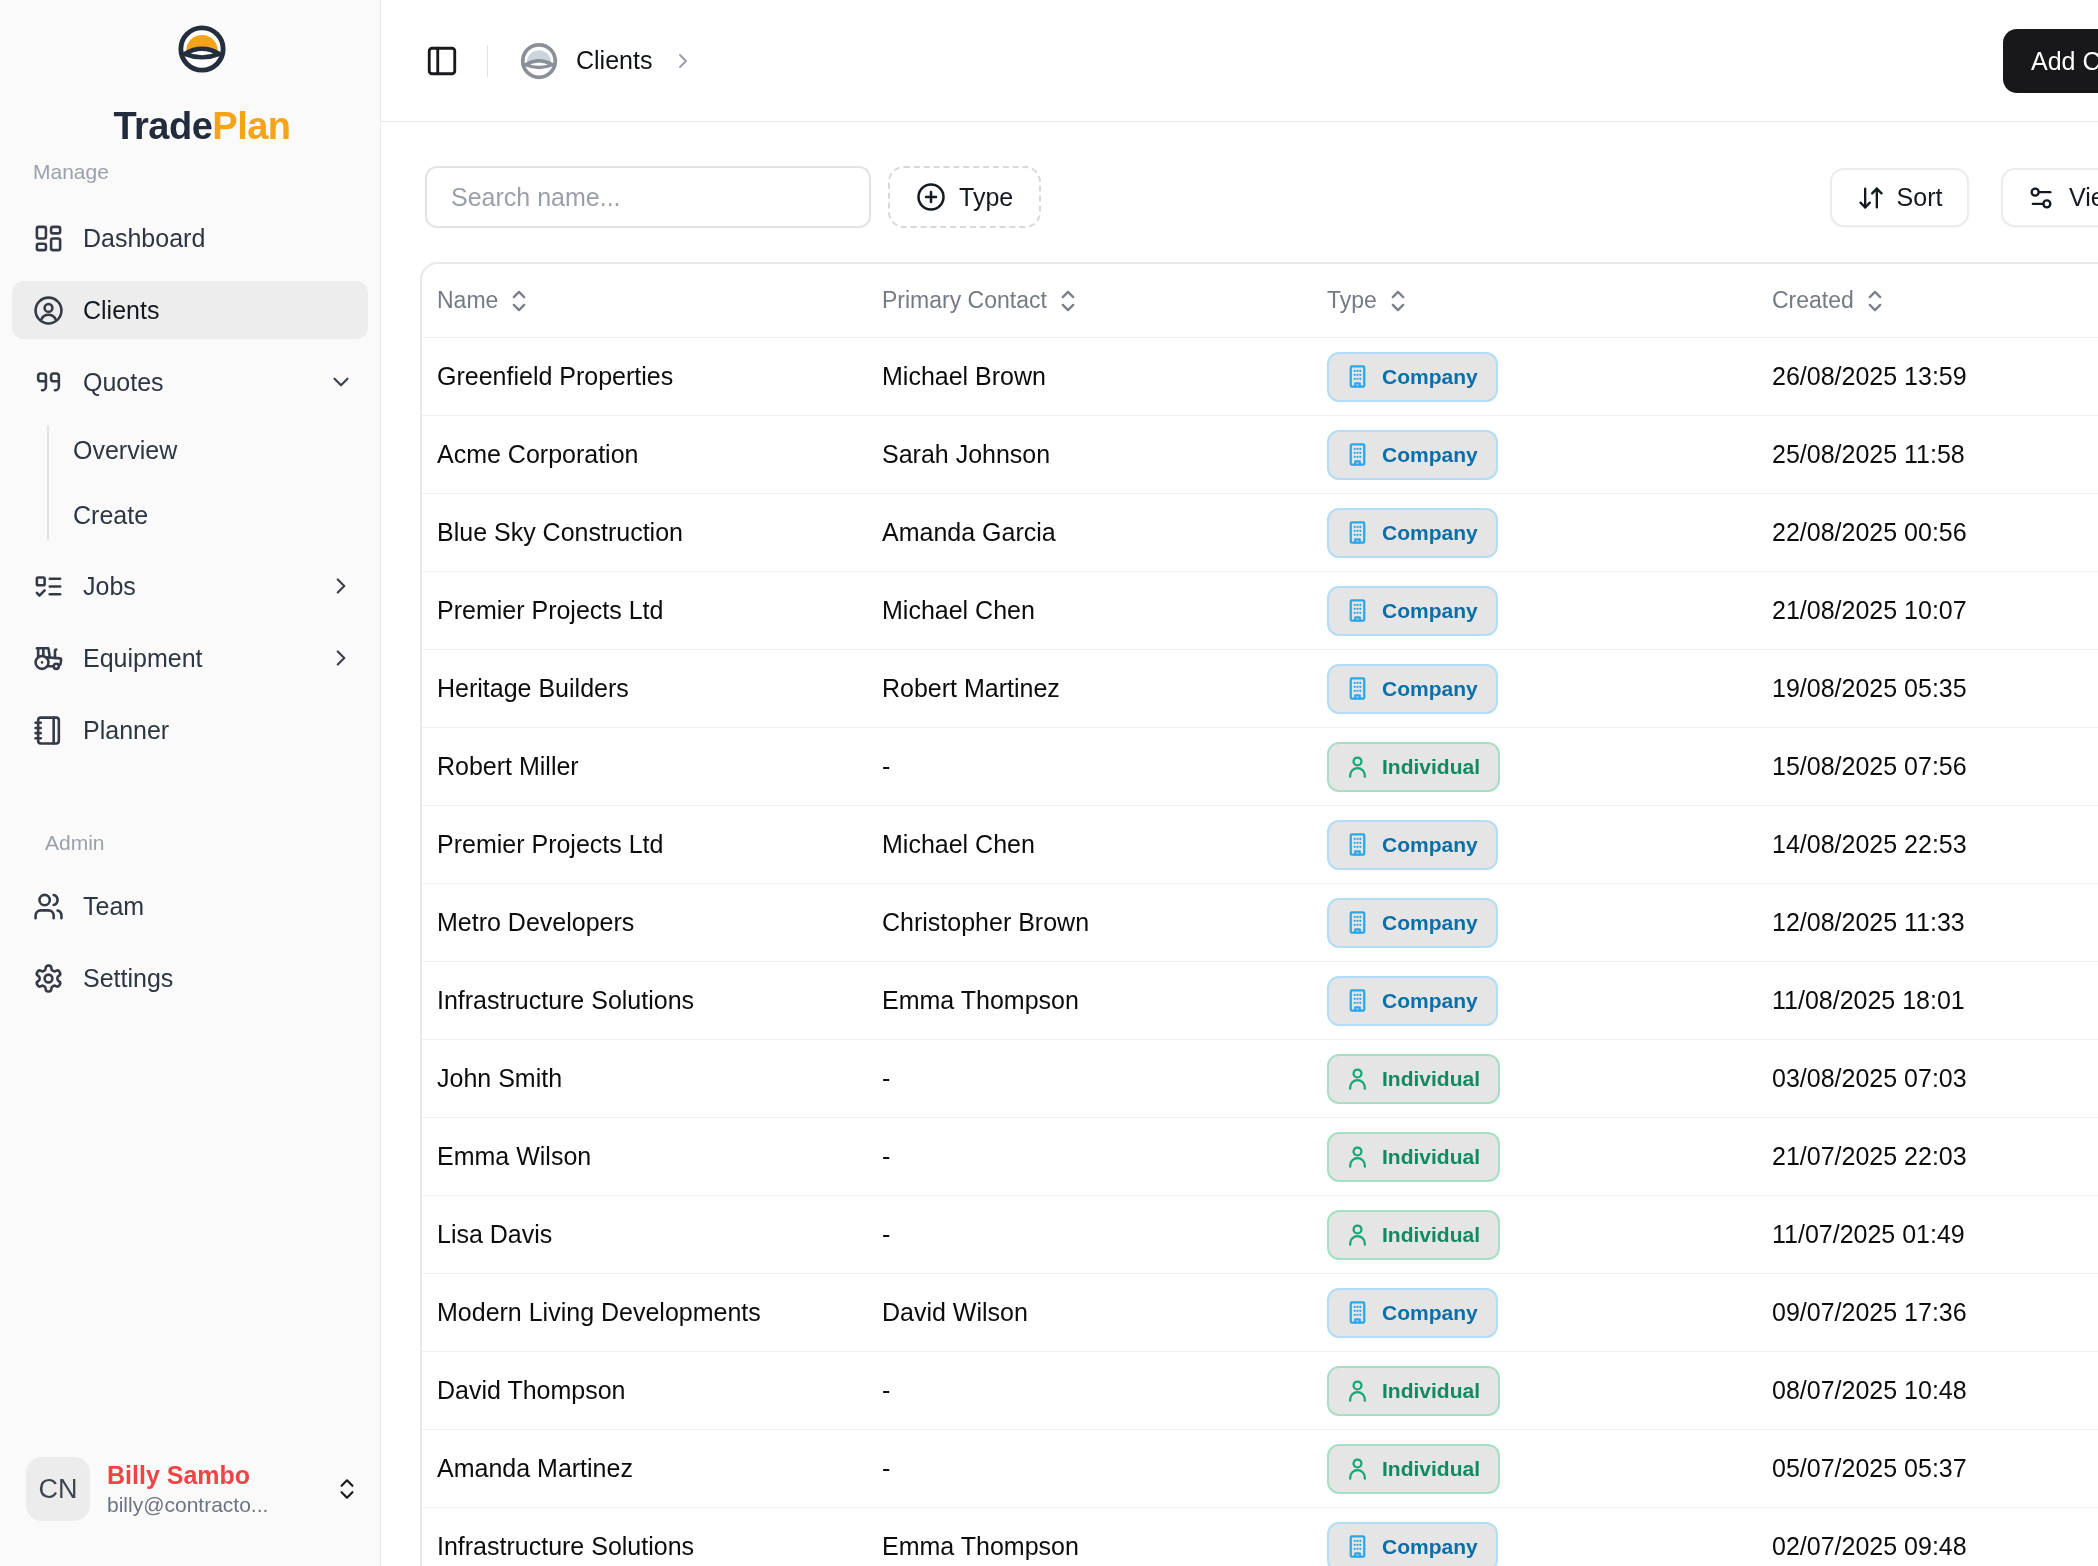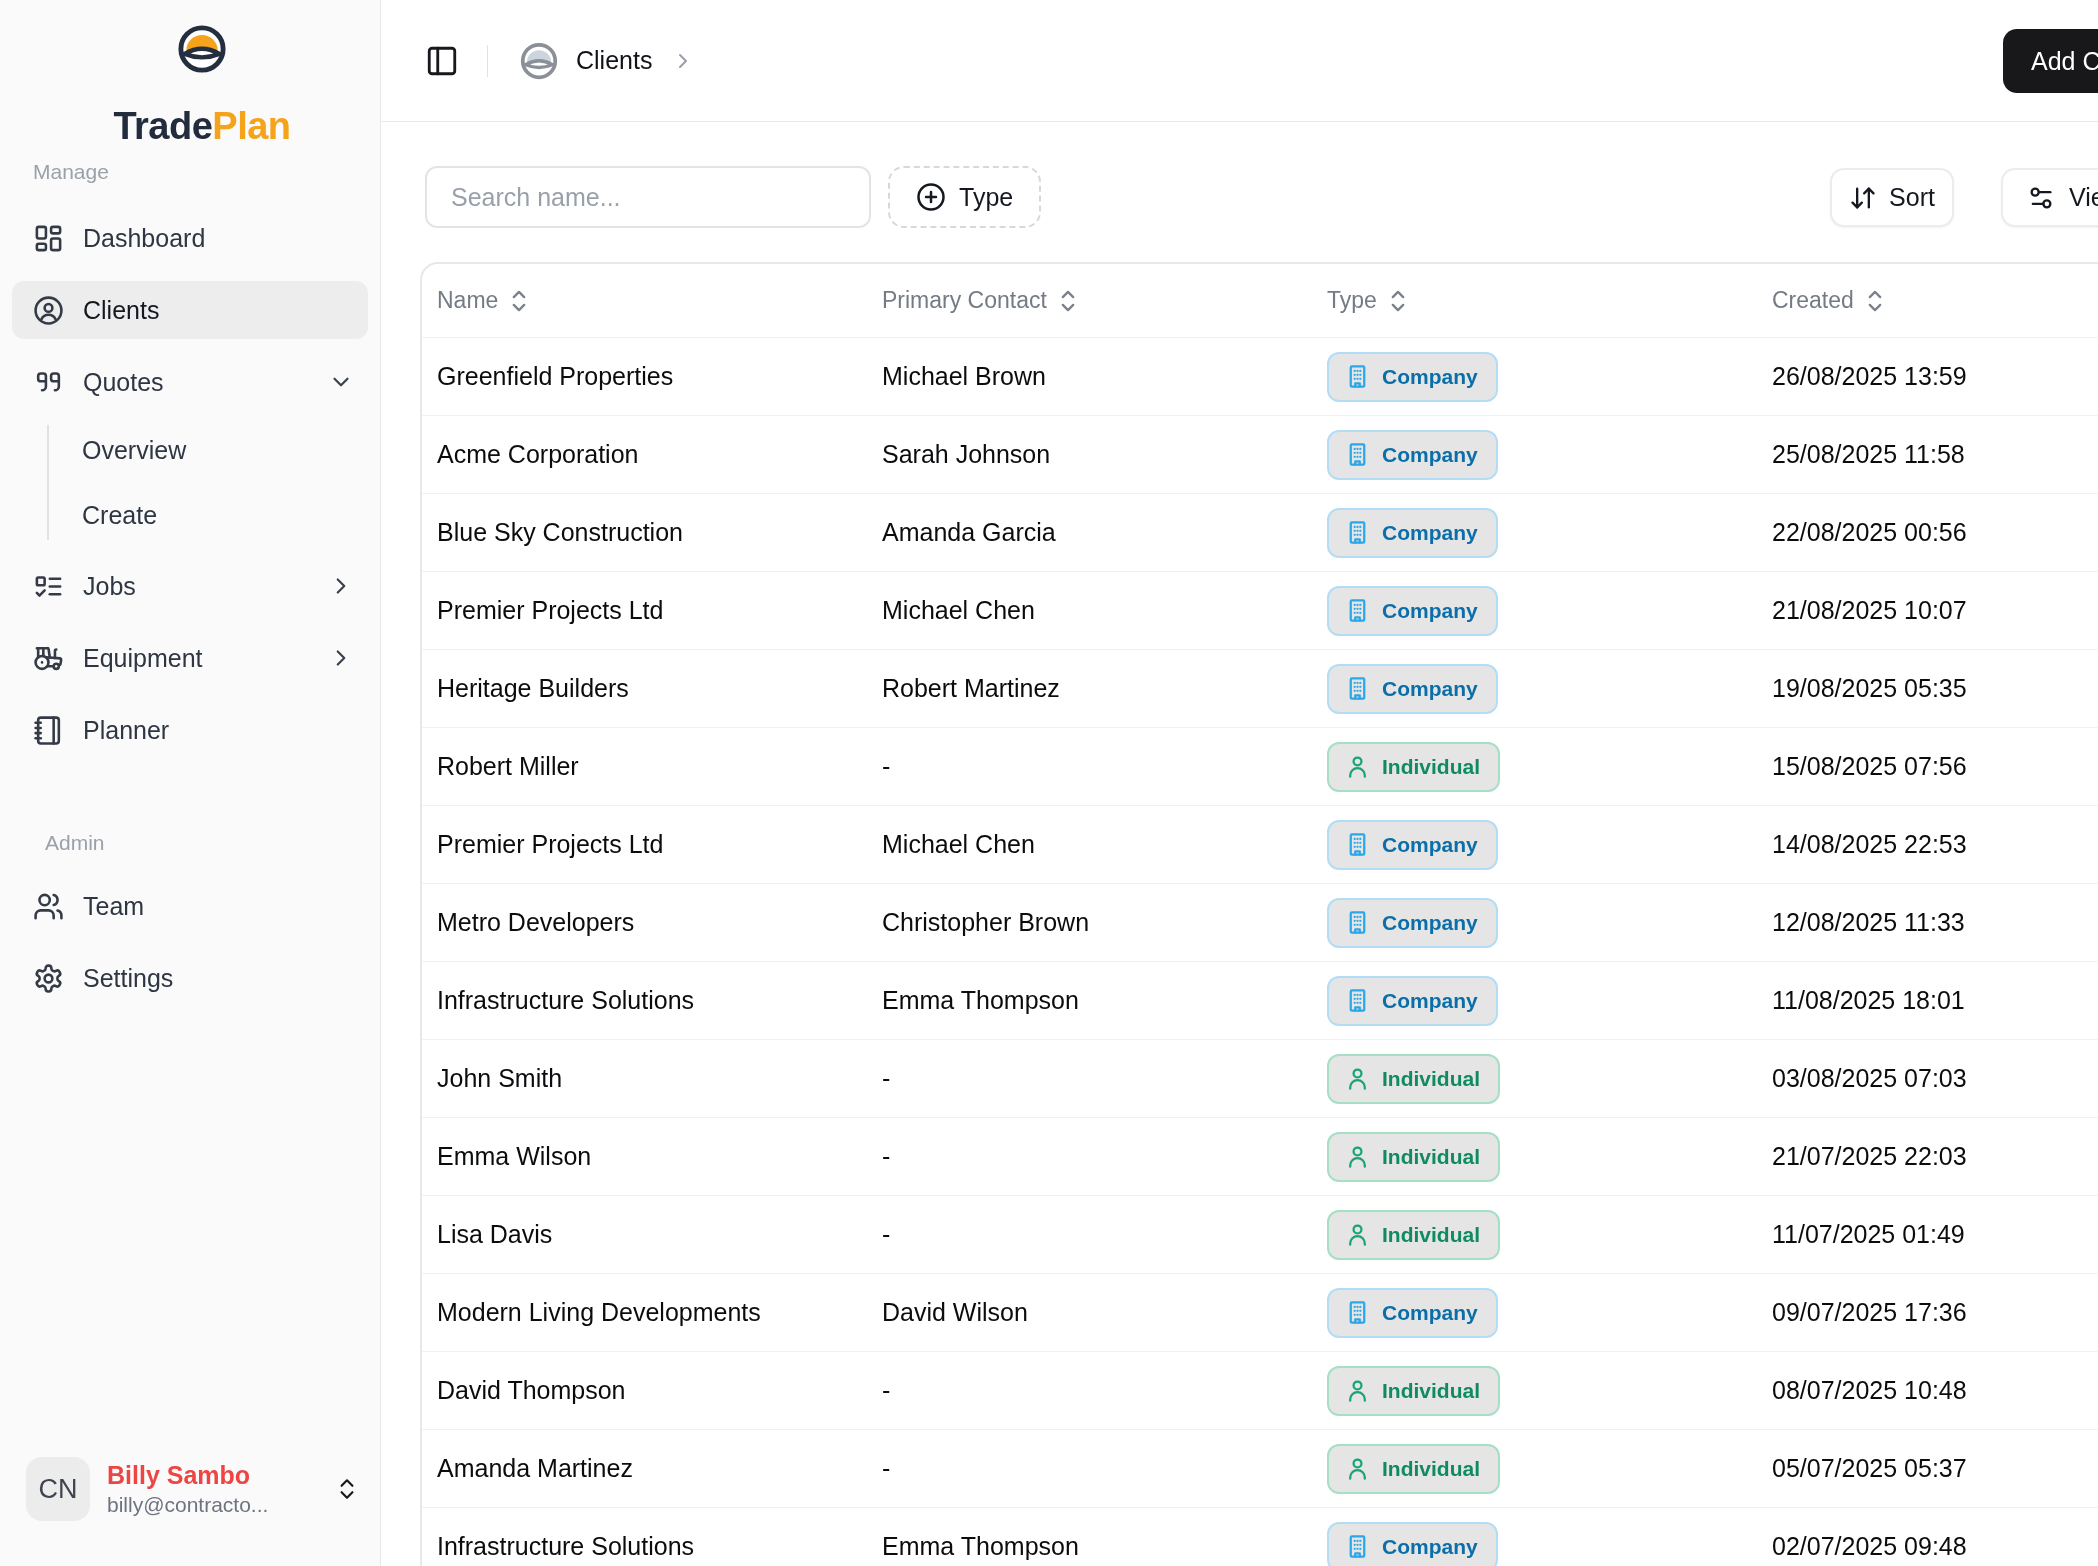--- a/index.html
+++ b/index.html
@@ -18,21 +18,21 @@
   .section-label { font-size:21px; color:#9ba1ab; margin:66px 0 25px 33px; height:24px; }
   .section-label.admin { margin-top:72px; margin-bottom:22px; }
 
   .nav { padding:0 12px; }
   .nav-item { display:flex; align-items:center; gap:19px; height:58px; margin-bottom:14px;
               padding:0 14px 0 21px; border-radius:12px; font-size:25px; color:#2e3643; cursor:pointer; }
   .nav-item.active { background:#ededee; color:#14181f; }
   .nav-item .nav-icon { width:31px; height:31px; flex:0 0 auto; color:#343b47; }
   .nav-item .spacer { flex:1; }
   .nav-item .chev { width:26px; height:26px; color:#3a414d; }
-  .subnav { margin:9px 0 17px 35px; border-left:2px solid #e2e2e4; padding-left:33px; }
+  .subnav { margin:9px 0 17px 35px; border-left:2px solid #e2e2e4; padding-left:24px; }
   .subnav-item { height:50px; margin-bottom:15px; display:flex; align-items:center;
                  font-size:25px; color:#2e3643; cursor:pointer; }
   .subnav-item:last-child { margin-bottom:0; }
 
   .user-row { position:absolute; left:0; bottom:16px; width:381px; height:108px;
               display:flex; align-items:center; padding:0 21px 14px 26px; gap:17px; cursor:pointer; }
   .avatar { width:64px; height:64px; border-radius:16px; background:#ececed; color:#3f4550;
             display:flex; align-items:center; justify-content:center; font-size:27px; }
   .user-meta { flex:1; min-width:0; }
   .user-name { font-size:25px; font-weight:bold; color:#ef4444; }
@@ -55,21 +55,21 @@
   
   .search-input { position:absolute; left:425px; top:166px; width:446px; height:62px;
                   border:2px solid #e4e4e7; border-radius:12px; padding:0 24px;
                   font-size:25px; font-family:inherit; color:#17191d; background:#fff; outline:none; }
   .search-input::placeholder { color:#9aa0aa; }
   .type-btn { position:absolute; left:888px; top:166px; height:62px;
               display:flex; align-items:center; gap:13px; padding:0 26px;
               background:#fff; border:2px dashed #d8d8db; border-radius:16px;
               font-size:25px; color:#14181f; cursor:pointer; }
   .type-btn .ic { width:30px; height:30px; color:#14181f; }
-  .sort-btn { position:absolute; left:1830px; top:168px; width:124px; height:59px;
+  .sort-btn { position:absolute; left:1830px; top:168px; width:139px; height:59px;
               display:flex; align-items:center; justify-content:center; gap:12px;
               background:#fff; border:2px solid #ececee; border-radius:14px;
               box-shadow:0 1px 2px rgba(0,0,0,.05); font-size:25px; color:#14181f; cursor:pointer; }
   .sort-btn .ic, .view-btn .ic { width:28px; height:28px; color:#14181f; }
   .view-btn { position:absolute; left:2001px; top:168px; width:160px; height:59px;
               display:flex; align-items:center; gap:14px; padding:0 24px;
               background:#fff; border:2px solid #ececee; border-radius:14px;
               box-shadow:0 1px 2px rgba(0,0,0,.05); font-size:25px; color:#14181f; cursor:pointer; }
 
   

